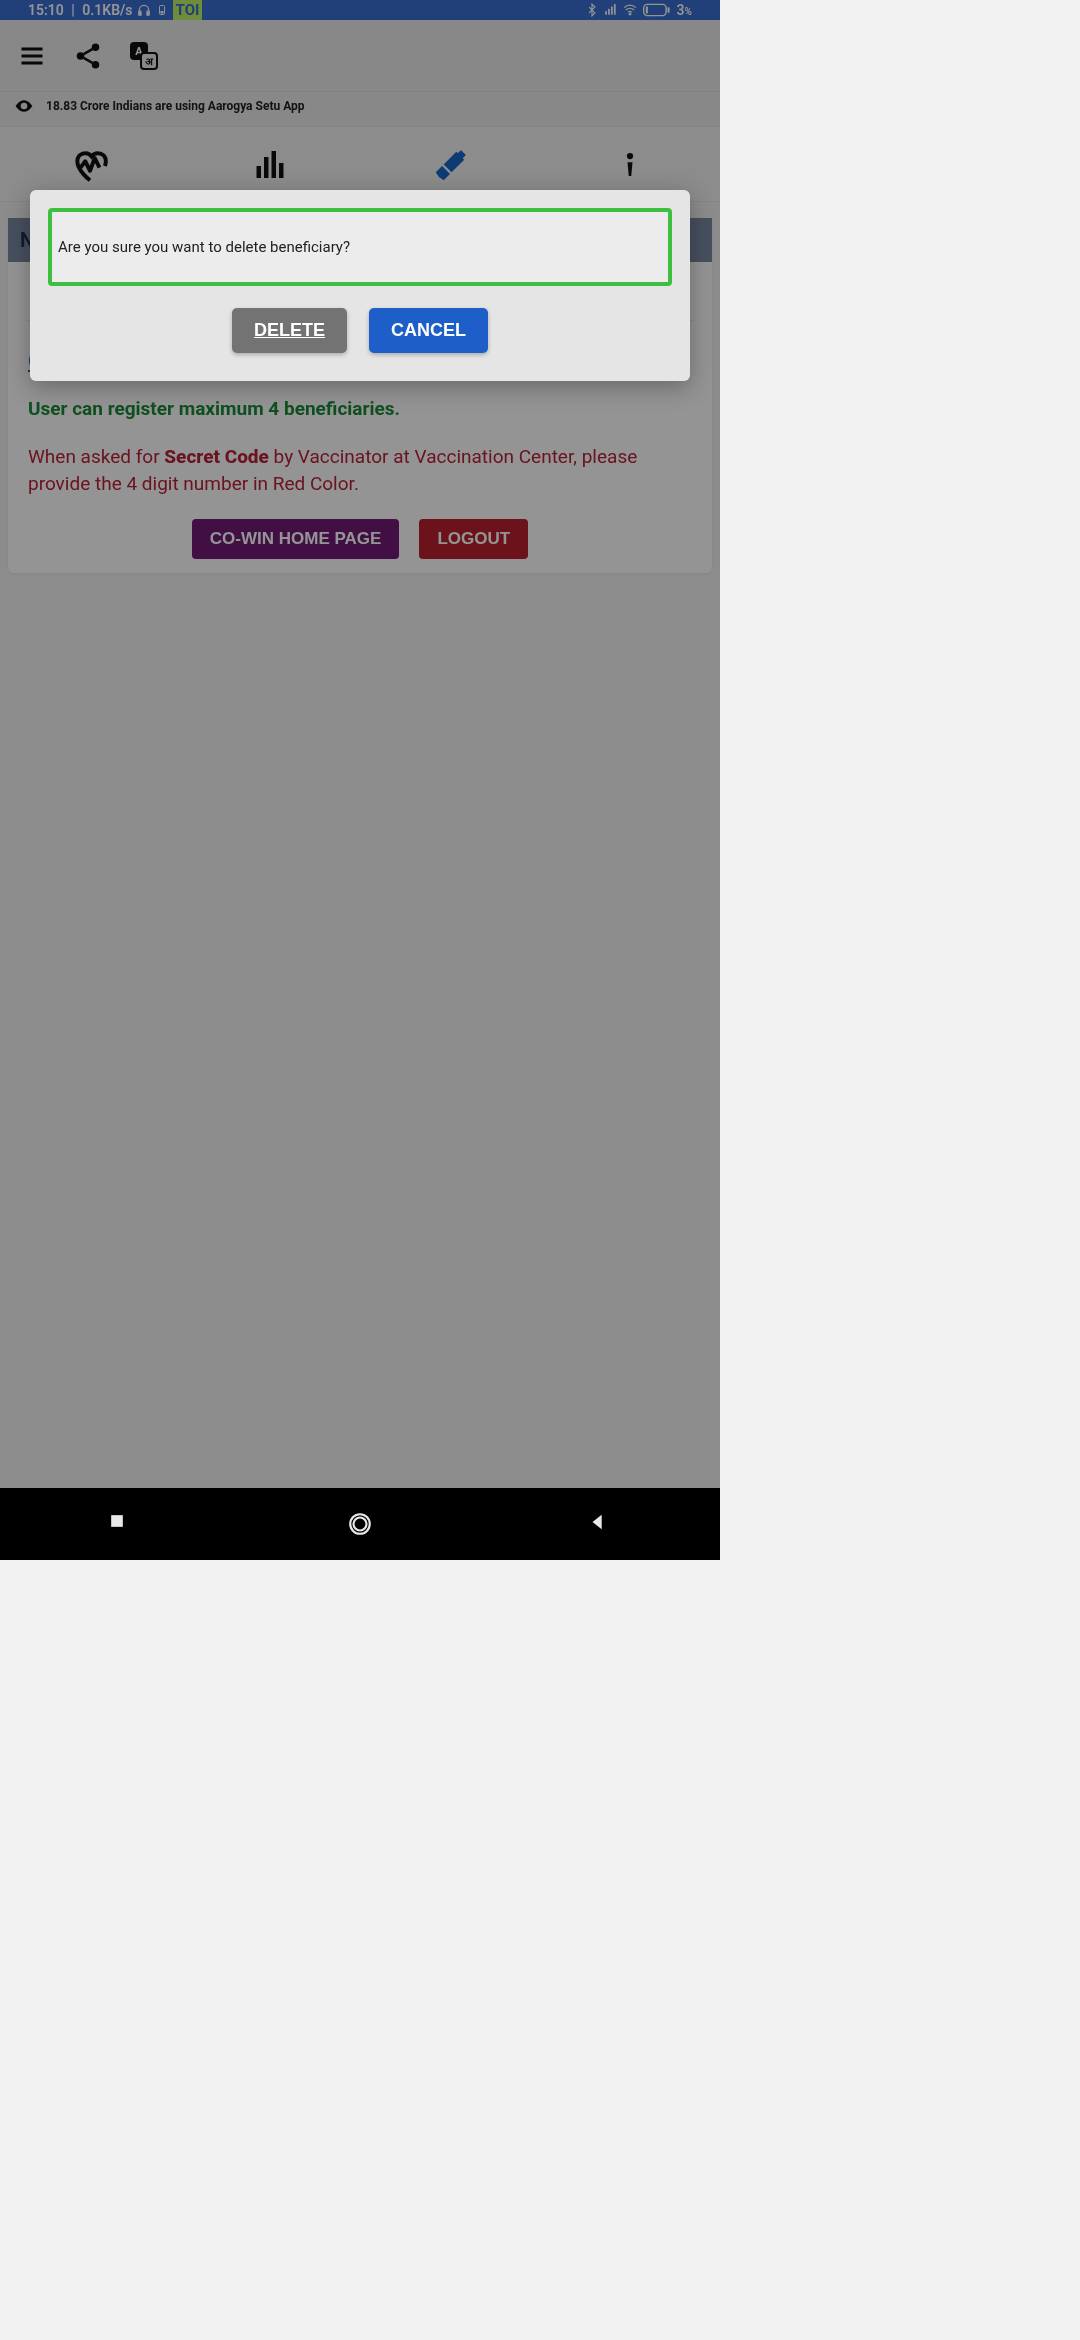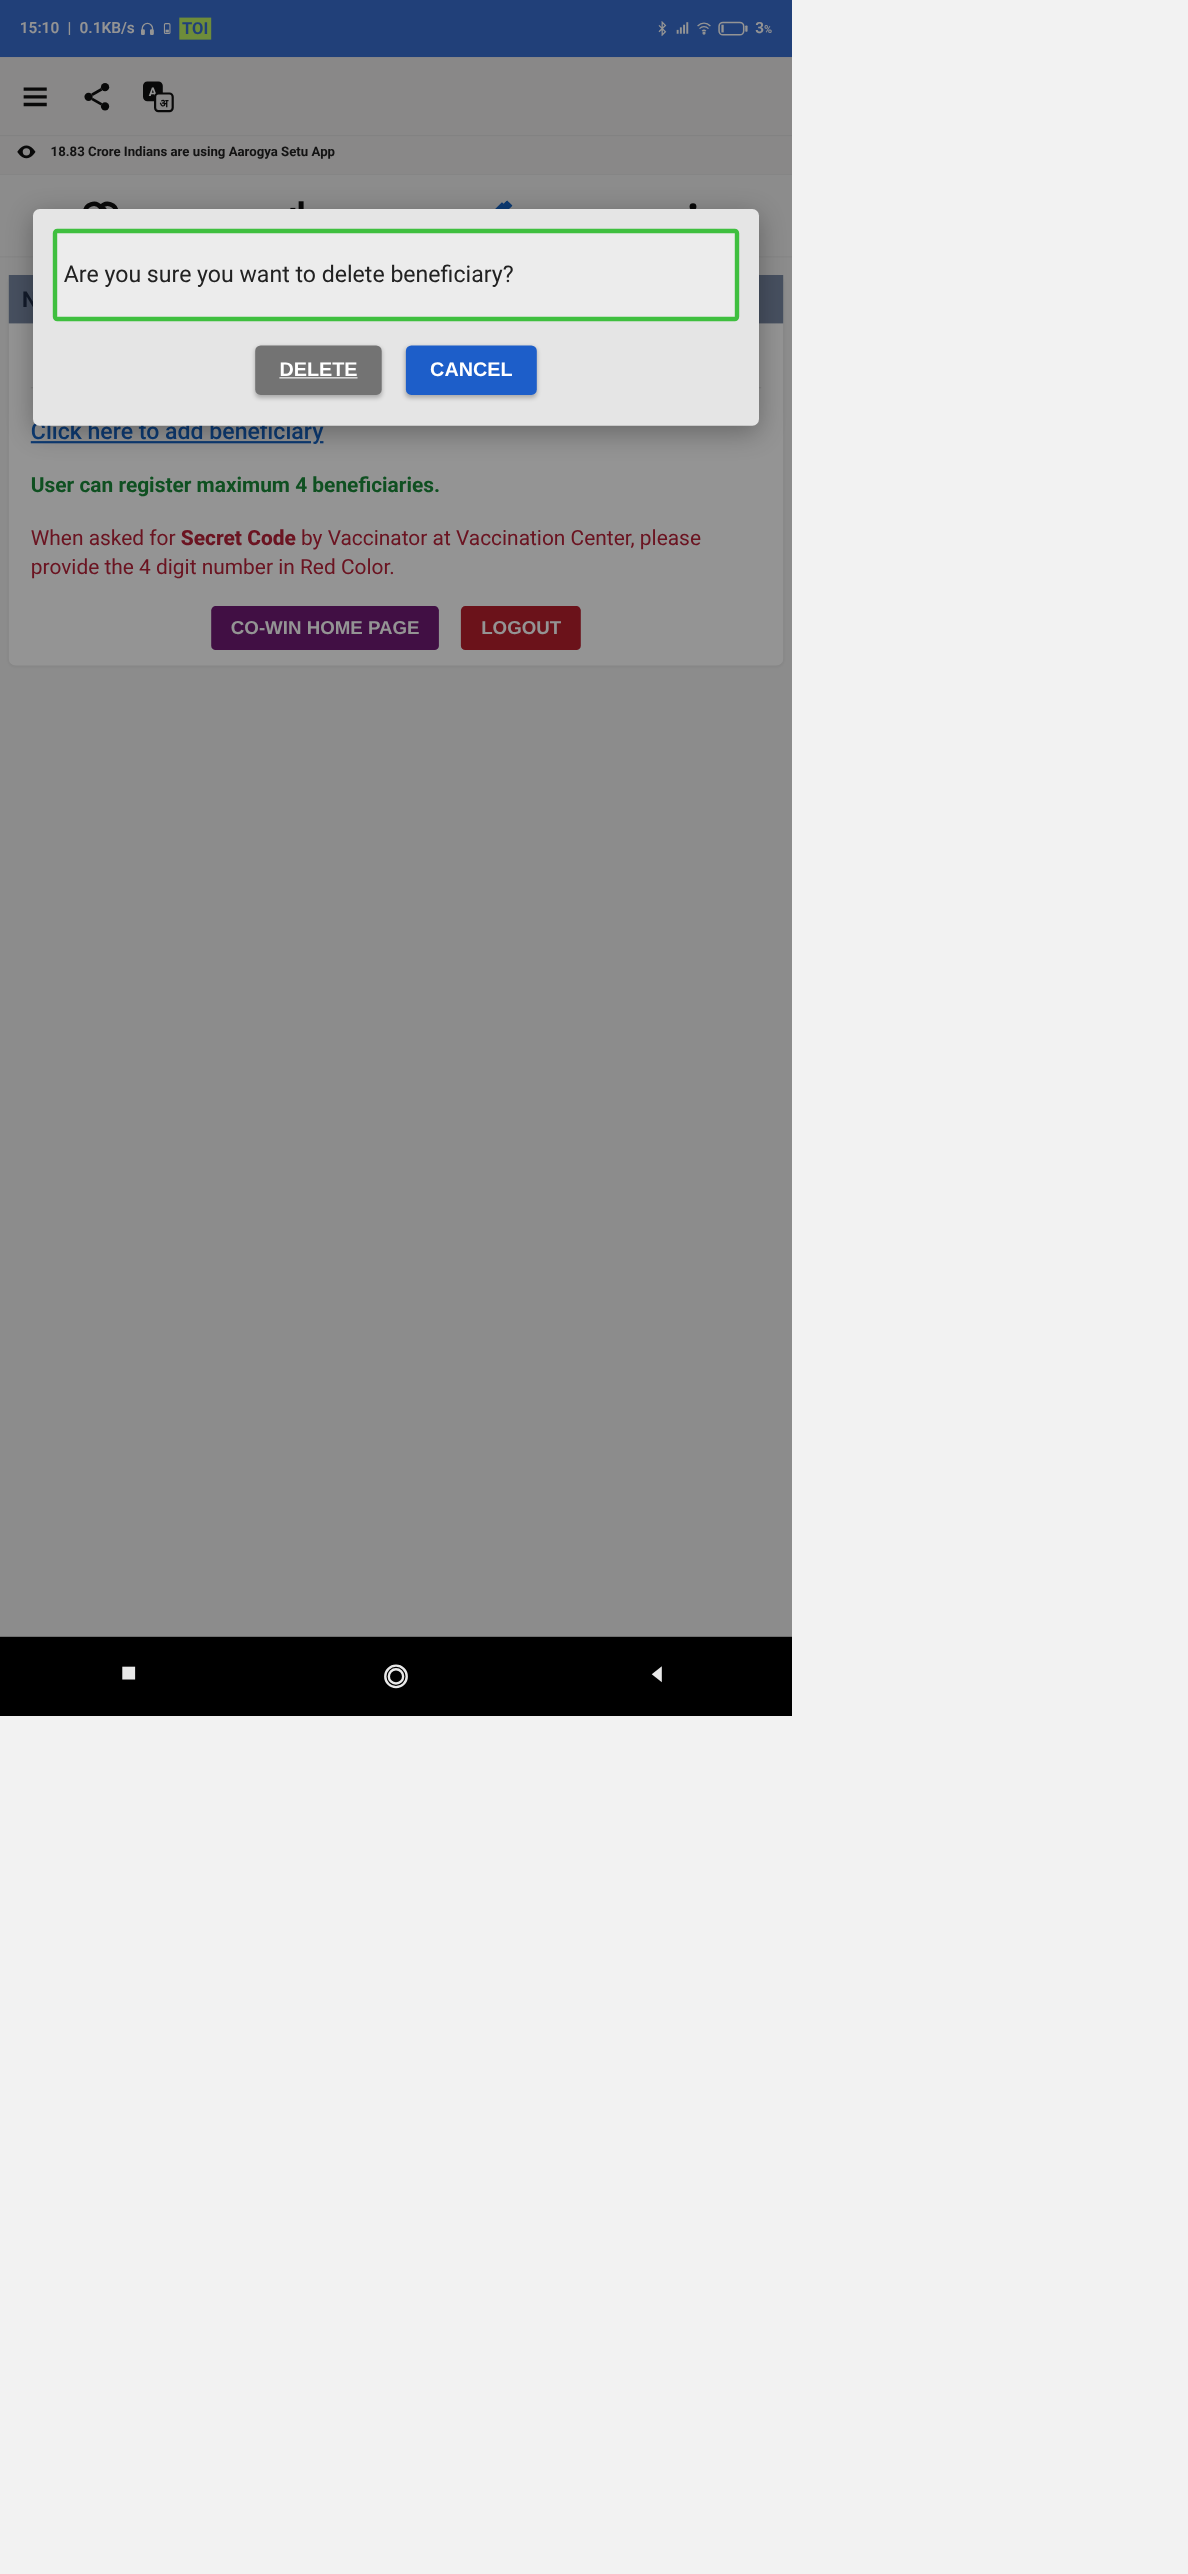--- a/index.html
+++ b/index.html
@@ -1,19 +1,19 @@
 <!DOCTYPE html>
 <html><head>
 <meta charset="utf-8">
 <style>
   * { margin: 0; padding: 0; box-sizing: border-box; }
   html, body { width: 720px; height: 1560px; font-family: -apple-system, Roboto, Arial, sans-serif; background: #f2f2f2; overflow: hidden; position: relative; }
 
   
-  .status-bar { background: #3a6fd0; height: 52px; display: flex; align-items: center; justify-content: space-between; padding: 0 18px; color: #fff; font-size: 14px; font-weight: 600; }
+  .status-bar { background: #3a6fd0; height: 20px; display: flex; align-items: center; justify-content: space-between; padding: 0 28px; color: #fff; font-size: 14px; font-weight: 600; }
   .status-left { display: flex; align-items: center; gap: 4px; }
   .status-right { display: flex; align-items: center; gap: 5px; }
   .status-icon { width: 14px; height: 14px; display: inline-flex; align-items: center; justify-content: center; }
   .toi-badge { background: #bef264; color: #3a6fd0; font-size: 15px; padding: 1px 3px; font-weight: 700; }
 
   
   .app-bar { background: #eceaea; height: 72px; display: flex; align-items: center; padding: 0 14px; gap: 20px; border-bottom: 1px solid #ddd; }
   .app-title { font-size: 26px; font-weight: 700; color: #111; flex: 1; }
   .app-bar .iconbtn { width: 36px; height: 36px; display: flex; align-items: center; justify-content: center; }
 
@@ -46,21 +46,21 @@
   .pill { border: none; border-radius: 4px; font-size: 17px; font-weight: 700; padding: 10px 18px; color: #fff; }
   .pill.blue { background: #701a75; }
   .pill.red { background: #b81f2e; }
 
   
   .scrim { position: absolute; inset: 0; background: rgba(0,0,0,0.42); }
 
   
   .dialog { position: absolute; left: 30px; right: 30px; top: 190px; background: #e5e5e5; border-radius: 6px; padding: 18px 18px 28px; box-shadow: 0 6px 24px rgba(0,0,0,0.3); }
   .dialog-title-wrap { border: 4px solid #3fbf3f; background: #ececec; padding: 26px 6px; border-radius: 4px; }
-  .dialog-title { font-size: 21px; color: #222; text-align: left; }
+  .dialog-title { font-size: 15px; color: #222; text-align: left; }
   .dialog-actions { display: flex; justify-content: center; gap: 22px; margin-top: 22px; }
   .dbtn { border: none; border-radius: 5px; color: #fff; font-size: 18px; font-weight: 800; padding: 12px 22px; box-shadow: 0 2px 4px rgba(0,0,0,0.25); }
   .dbtn.delete { background: #737373; text-decoration: underline; }
   .dbtn.cancel { background: #1d5ec9; }
 
   
   .navbar { position: absolute; left: 0; right: 0; bottom: 0; height: 72px; background: #000; display: flex; align-items: center; justify-content: space-around; }
   .nav-icon { width: 26px; height: 26px; }
 
   svg { display: block; }

